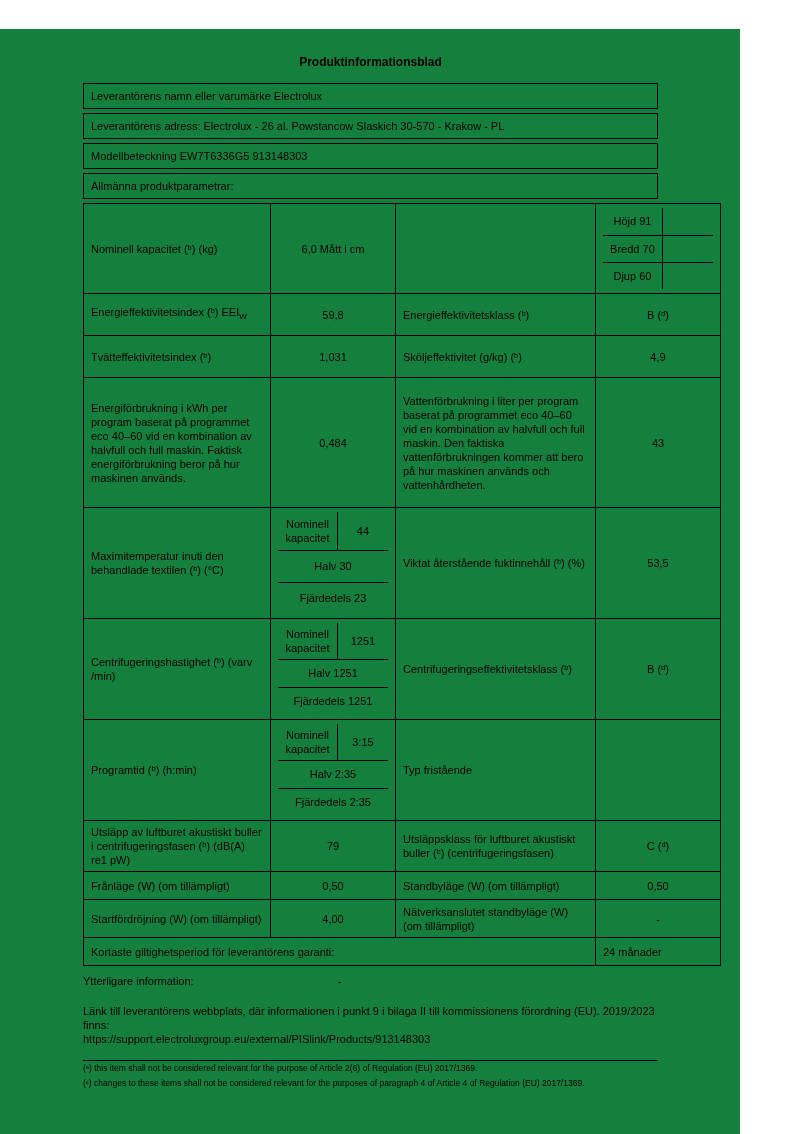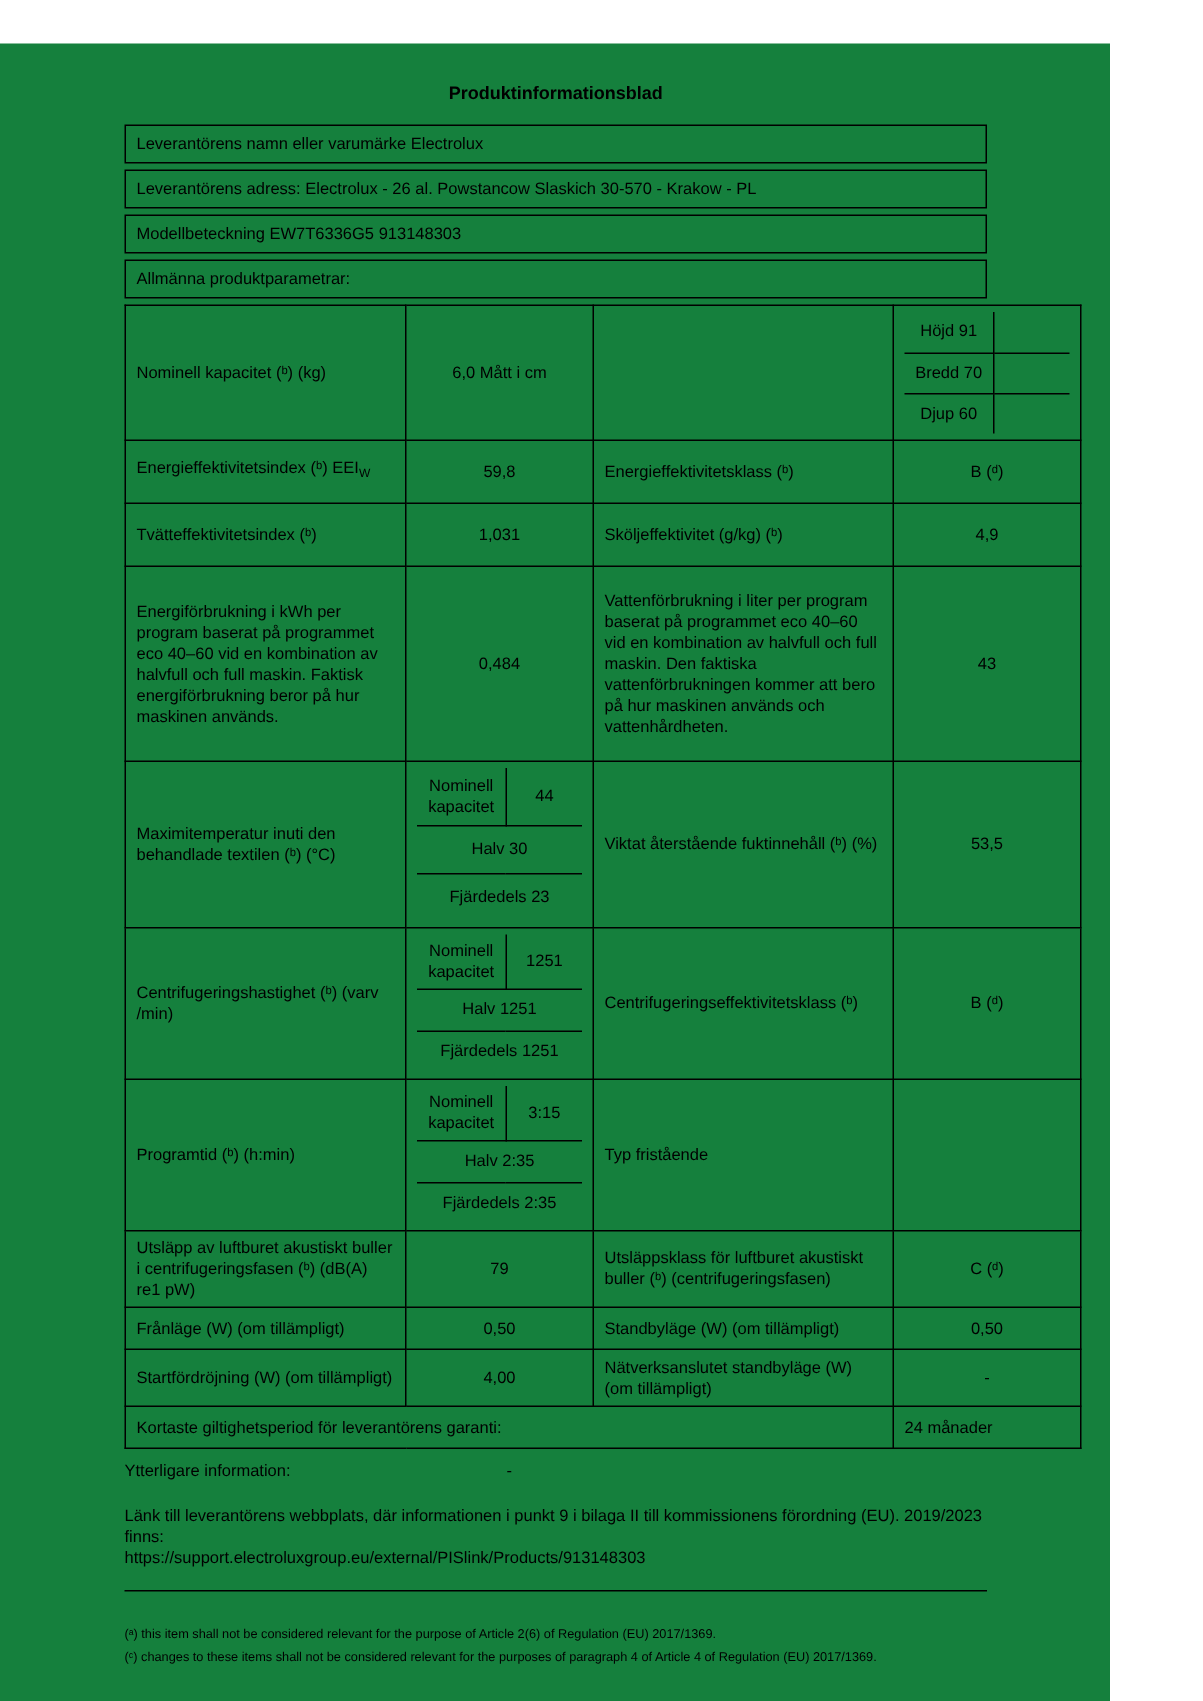--- a/index.html
+++ b/index.html
@@ -21,21 +21,21 @@
   td.v{text-align:center;}
   td.nest{padding:0;vertical-align:top;}
   table.sub{border-collapse:collapse;border-style:hidden;width:100%;height:100%;table-layout:fixed;}
   table.sub td{border:1px solid #000;padding:3px 7px;vertical-align:middle;}
   .sub .sl{text-align:center;}
   .sub .sv{text-align:center;}
   .row-plain{display:flex;margin-top:8px;}
   .row-plain .lbl{width:194px;}
   .row-plain .dash{width:125px;text-align:center;}
   .linkblock{margin-top:16px;}
-  .sep{border-top:1px solid #000;margin-top:14px;padding-top:21px;}
+  .sep{border-top:1px solid #000;margin-top:14px;padding-top:0;}
   .fnotes{font-size:8.5px;line-height:15px;}
   .fnotes div{white-space:nowrap;}
   sub{font-size:8px;}
 </style>
 </head>
 <body>
 
 <div class="page">
 
   <div class="title">Produktinformationsblad</div>

